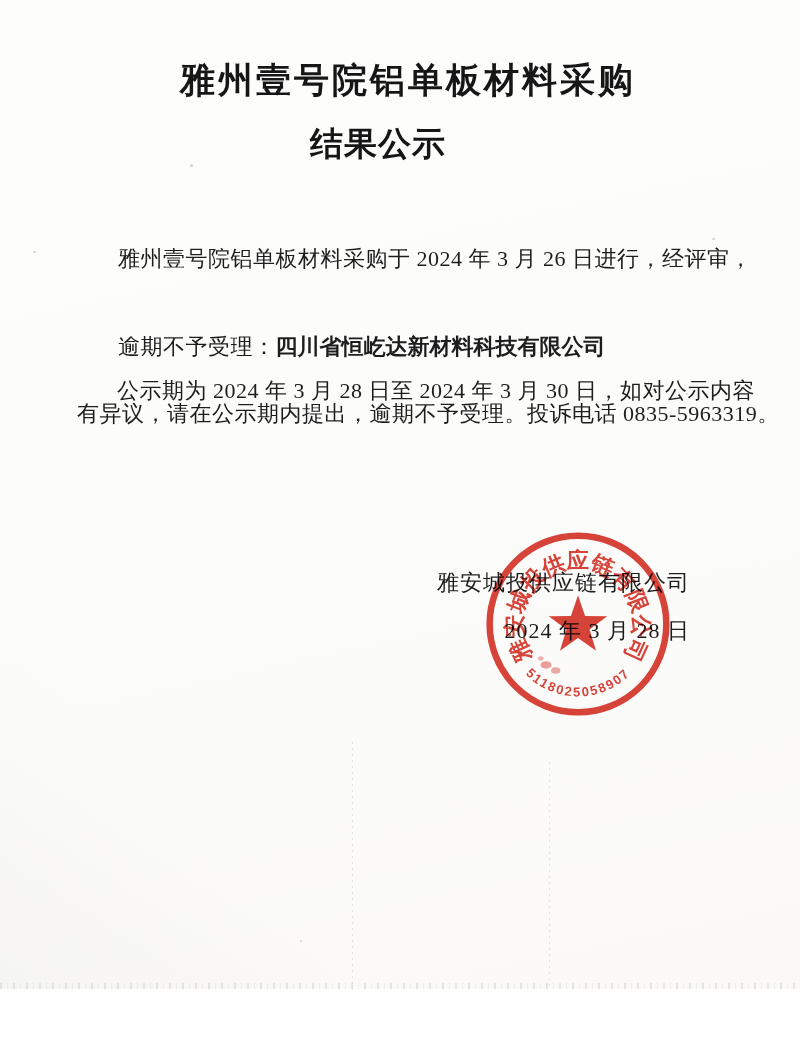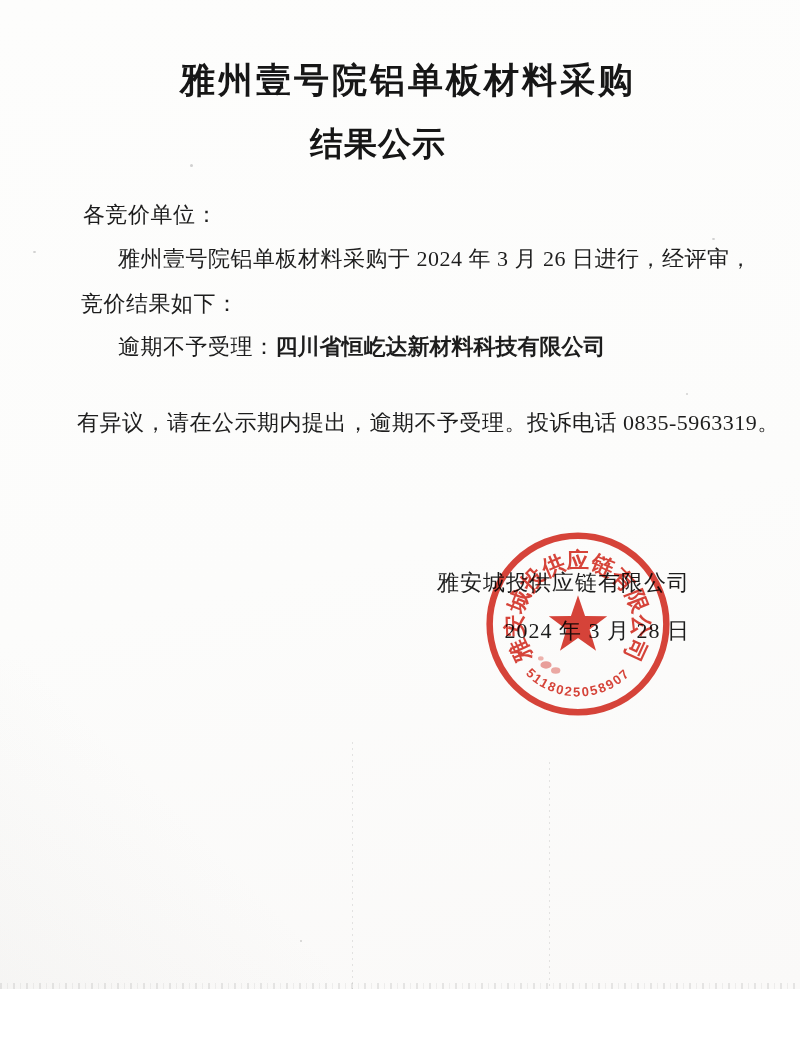--- a/index.html
+++ b/index.html
@@ -27,21 +27,21 @@
   }
   .l {
     position:absolute; font-size:22px; line-height:26px;
     letter-spacing:0.5px; white-space:nowrap; color:#1d1d1d;
   }
   .salutation { left:83px;  top:202px; }
   .para1      { left:118px; top:246px;font-family:Liberation Serif, serif; }
   .para2      { left:81px;  top:291px; }
   .winner     { left:118px; top:334px; }
   .para3      { left:117px; top:378px; }
-  .para4      { left:77px;  top:410px; }
+  .para4      { left:77px;  top:401px; }
   .winner-name { font-weight:700; letter-spacing:0;font-family:Liberation Mono, monospace; }
   .sig {
     position:absolute; right:110px; text-align:right;
     font-size:22px; letter-spacing:1px; white-space:nowrap; color:#1c1c1c;
   }
   .sig-company { top:568px; }
   .sig-date    { top:616px; }
   .stamp {
     position:absolute; left:482px; top:531px;
     width:192px; height:186px;
@@ -72,24 +72,23 @@
   }
 </style>
 </head>
 <body>
 
 <div class="page">
 
   <div class="doc-title">雅州壹号院铝单板材料采购</div>
   <div class="doc-subtitle">结果公示</div>
 
-  <p class="l salutation">各竞价单位：</p>
   <p class="l para1">雅州壹号院铝单板材料采购于 2024 年 3 月 26 日进行，经评审，</p>
-  <p class="l para2">竞价结果如下：</p>
   <p class="l winner"><span>逾期不予受理：</span><span class="winner-name">四川省恒屹达新材料科技有限公司</span></p>
+  <p class="l para3">公示期为 2024 年 3 月 28 日至 2024 年 3 月 30 日，如对公示内容</p>
   <p class="l para4">有异议，请在公示期内提出，逾期不予受理。投诉电话 0835-5963319。</p>
 
   <div class="sig sig-company">雅安城投供应链有限公司</div>
   <div class="sig sig-date">2024 年 3 月 28 日</div>
 
   <svg class="stamp" viewBox="0 0 200 200" xmlns="http://www.w3.org/2000/svg" aria-hidden="true">
     <defs>
       <path id="arcTop" d="M 50.9,134.4 A 60,60 0 1 1 149.1,134.4" fill="none"></path>
       <path id="arcBottom" d="M 38.5,148 A 78,78 0 0 0 161.5,148" fill="none"></path>
     </defs>

